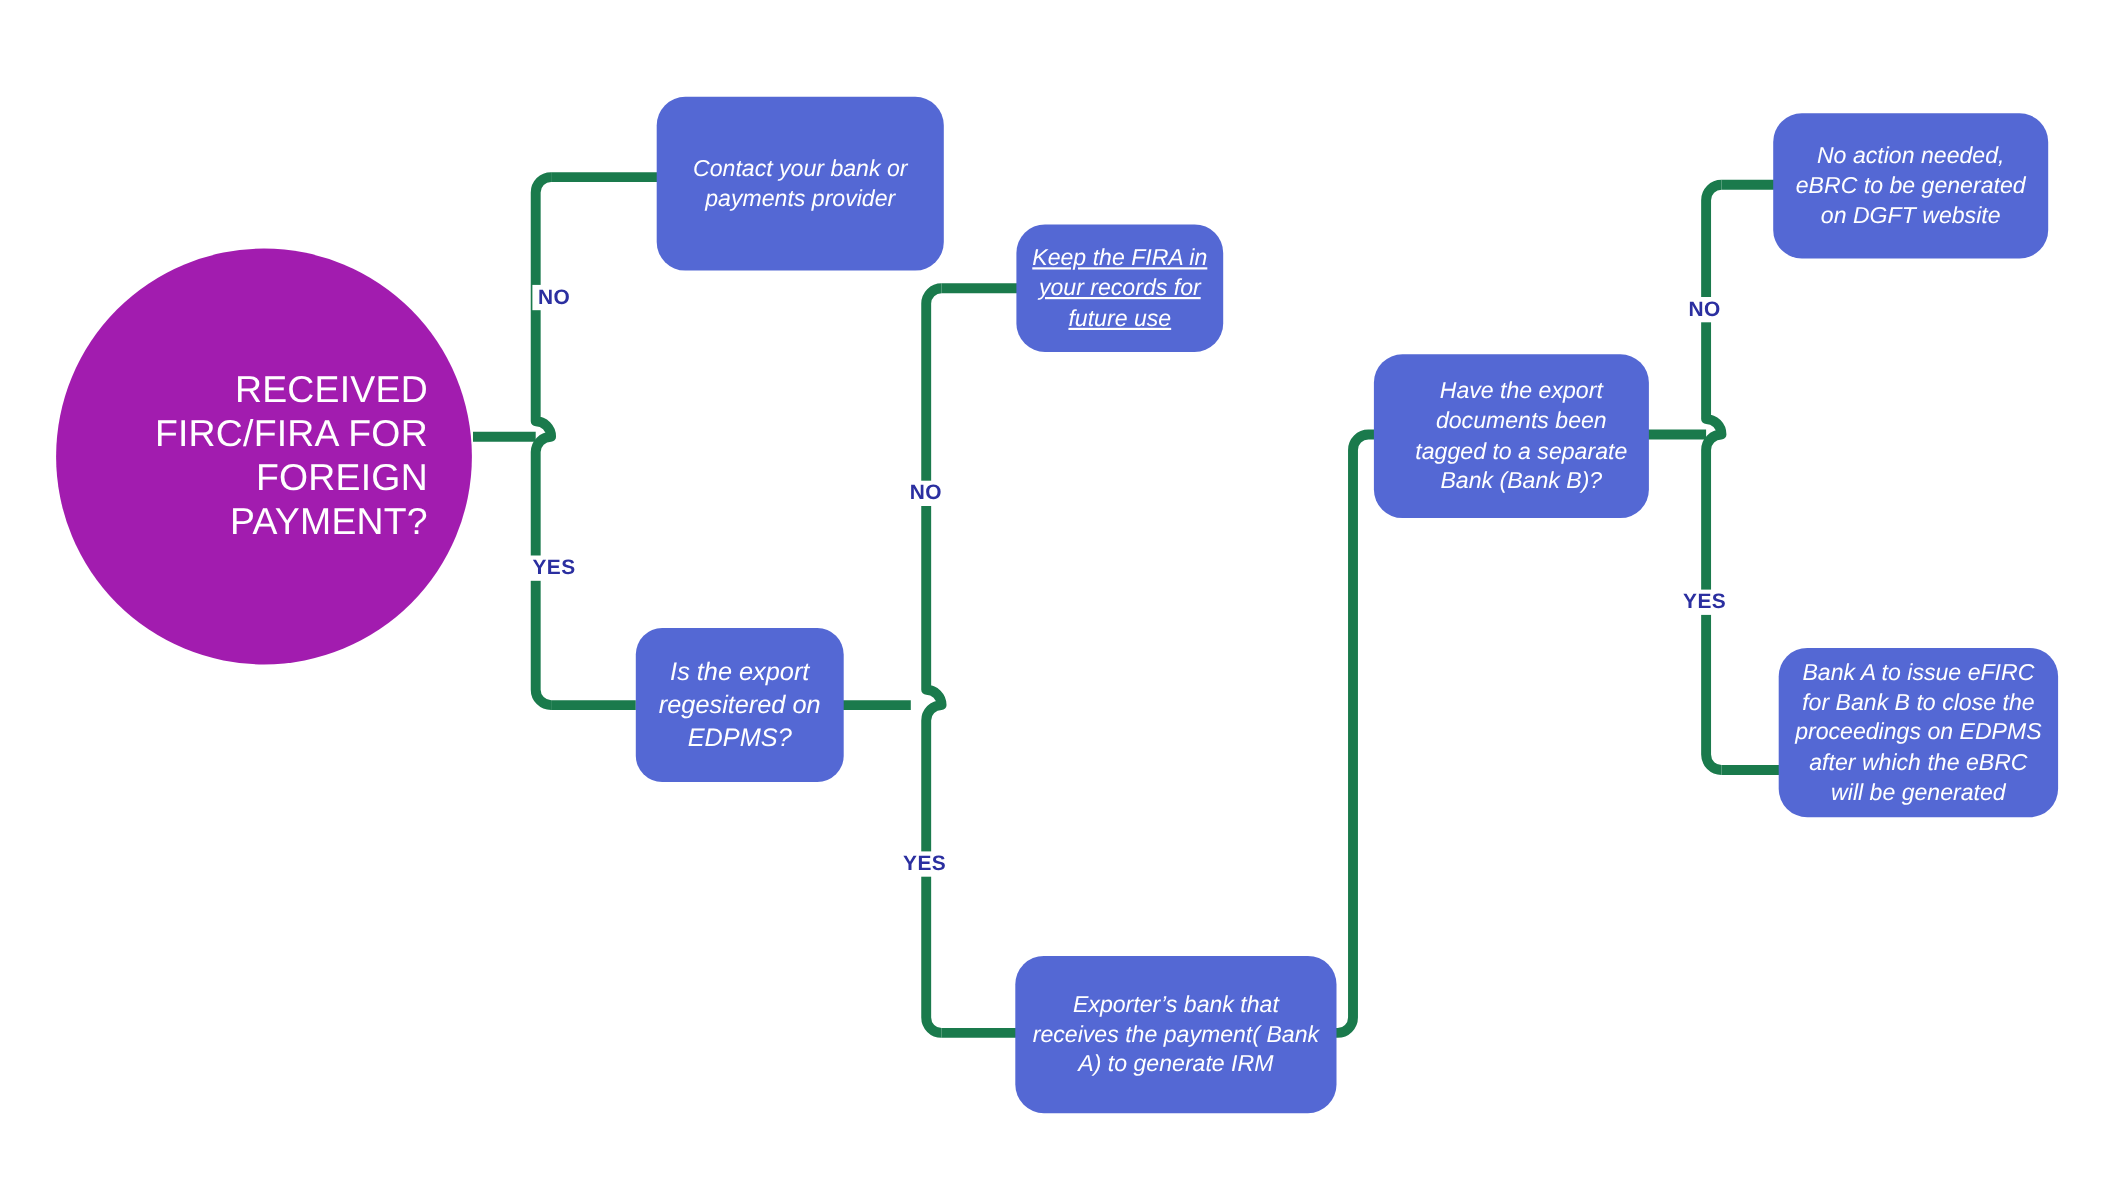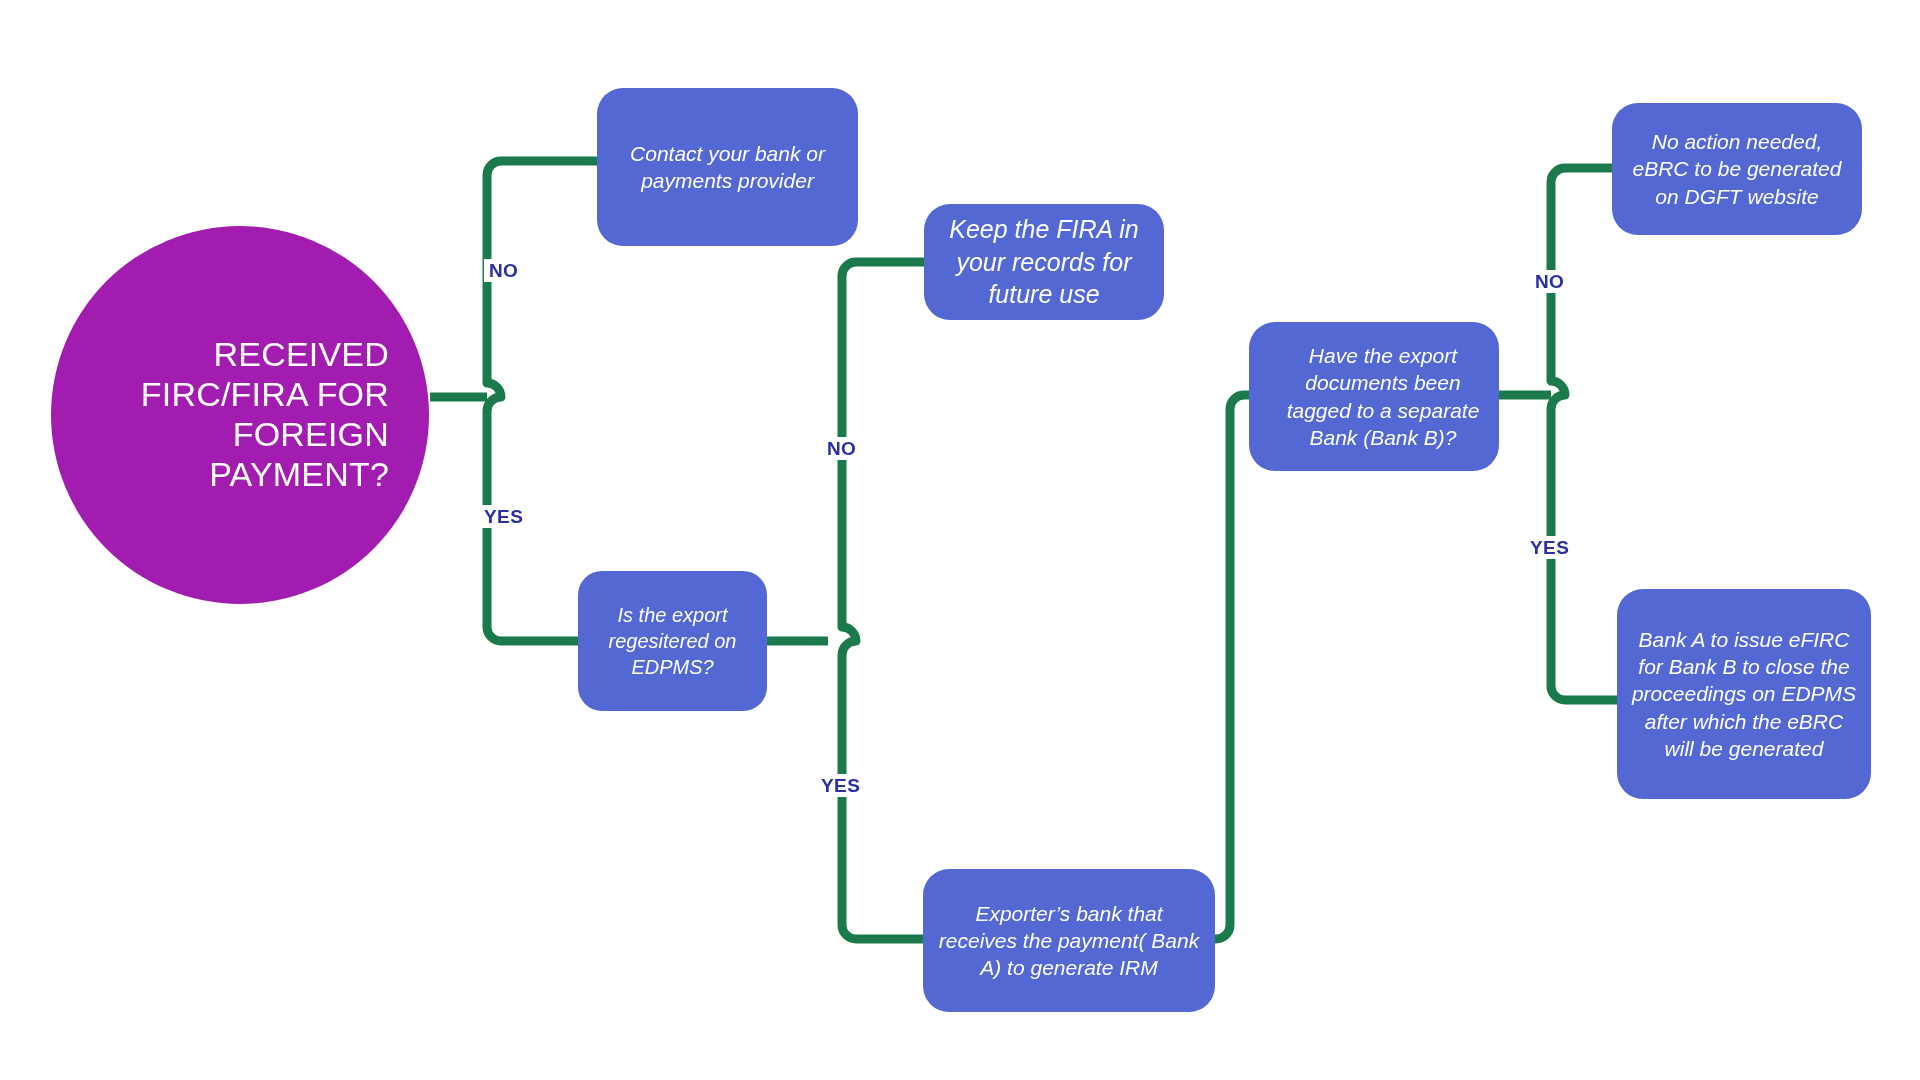--- a/index.html
+++ b/index.html
@@ -116,31 +116,31 @@
       <path d="M 1565 168 L 1613 168"></path>
 
       <path d="M 1565 700 L 1618 700"></path>
     </g>
   </svg>
 
   <div class="node-circle" style="left:51px; top:226px; width:378px; height:378px; font-size:34px; padding:0 40px;">RECEIVED FIRC/FIRA FOR FOREIGN PAYMENT?</div>
 
   <div class="node-box" style="left:597px; top:88px; width:261px; height:158px; font-size:21px;">Contact your bank or payments provider</div>
 
-  <div class="node-box tight" style="left:578px; top:571px; width:189px; height:140px; font-size:20px;">Is the export regesitered on EDPMS?</div>
+  <div class="node-box tight" style="left:578px; top:571px; width:189px; height:140px; font-size:23px;">Is the export regesitered on EDPMS?</div>
 
-  <div class="node-box" style="left:924px; top:204px; width:240px; height:116px; font-size:25px;">Keep the FIRA in your records for future use</div>
+  <div class="node-box" style="left:924px; top:204px; width:188px; height:116px; font-size:21px;text-decoration:underline;">Keep the FIRA in your records for future use</div>
 
   <div class="node-box" style="left:923px; top:869px; width:292px; height:143px; font-size:21px;">Exporter’s bank that receives the payment( Bank A) to generate IRM</div>
 
   <div class="node-box" style="left:1249px; top:322px; width:250px; height:149px; font-size:21px;padding-left:32px;">Have the export documents been tagged to a separate Bank (Bank B)?</div>
 
   <div class="node-box" style="left:1612px; top:103px; width:250px; height:132px; font-size:21px;">No action needed, eBRC to be generated on DGFT website</div>
 
-  <div class="node-box" style="left:1617px; top:589px; width:254px; height:210px; font-size:21px;">Bank A to issue eFIRC for Bank B to close the proceedings on EDPMS after which the eBRC will be generated</div>
+  <div class="node-box" style="left:1617px; top:589px; width:254px; height:154px; font-size:21px;">Bank A to issue eFIRC for Bank B to close the proceedings on EDPMS after which the eBRC will be generated</div>
 
   <div class="branch-label" style="left:484px; top:259px;">NO</div>
 
   <div class="branch-label" style="left:479px; top:505px;">YES</div>
 
   <div class="branch-label" style="left:822px; top:437px;">NO</div>
 
   <div class="branch-label" style="left:816px; top:774px;">YES</div>
 
   <div class="branch-label" style="left:1530px; top:270px;">NO</div>

